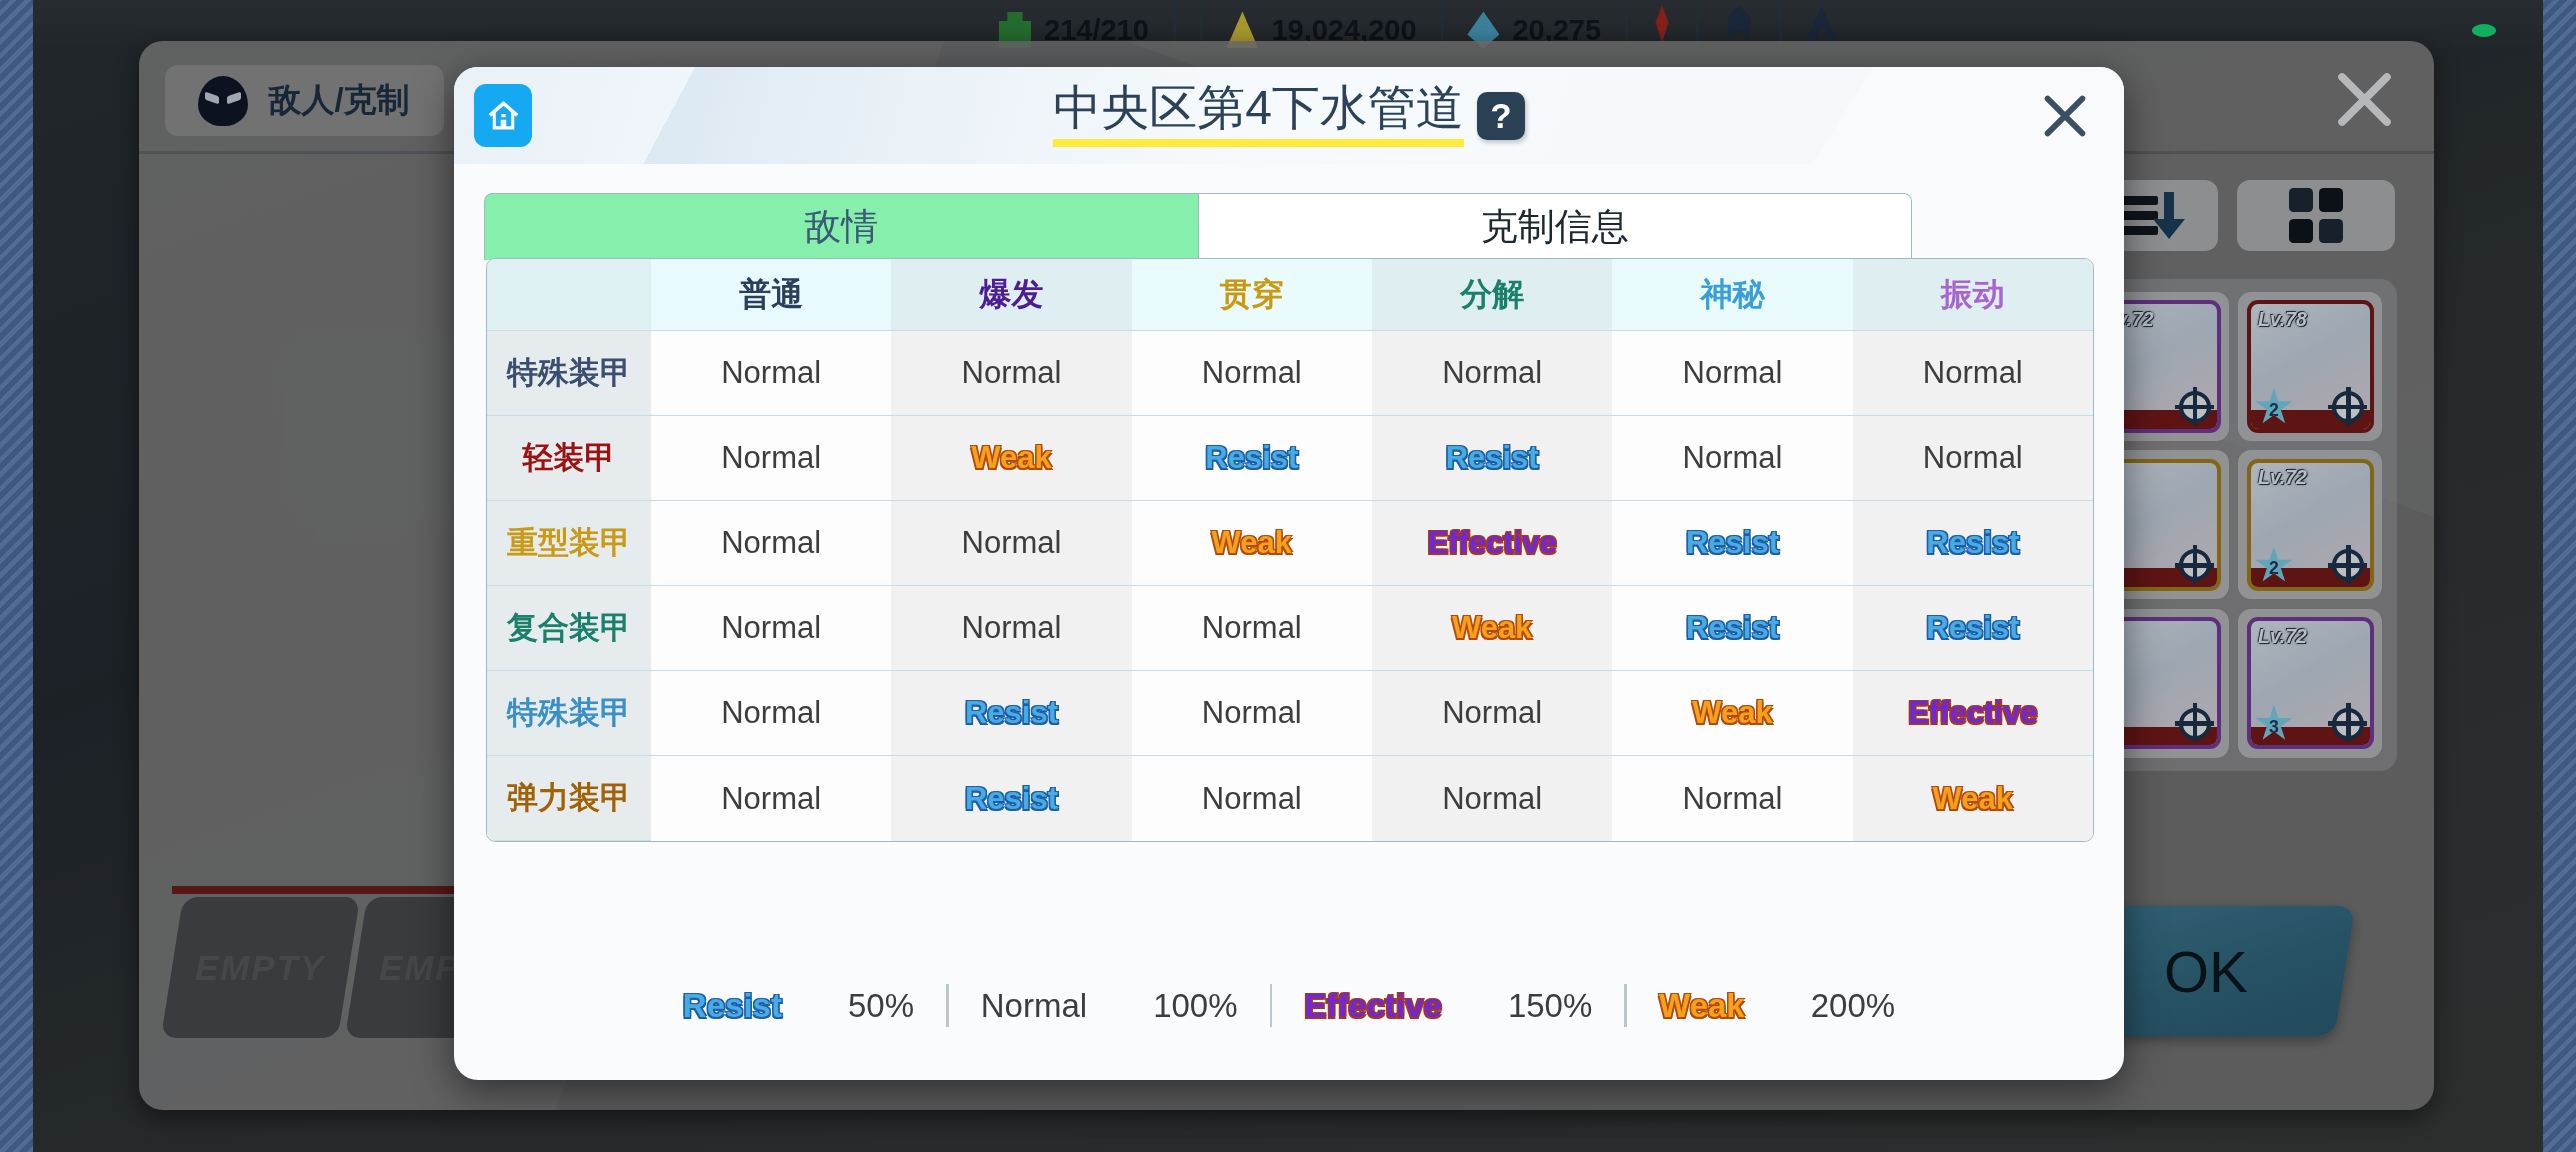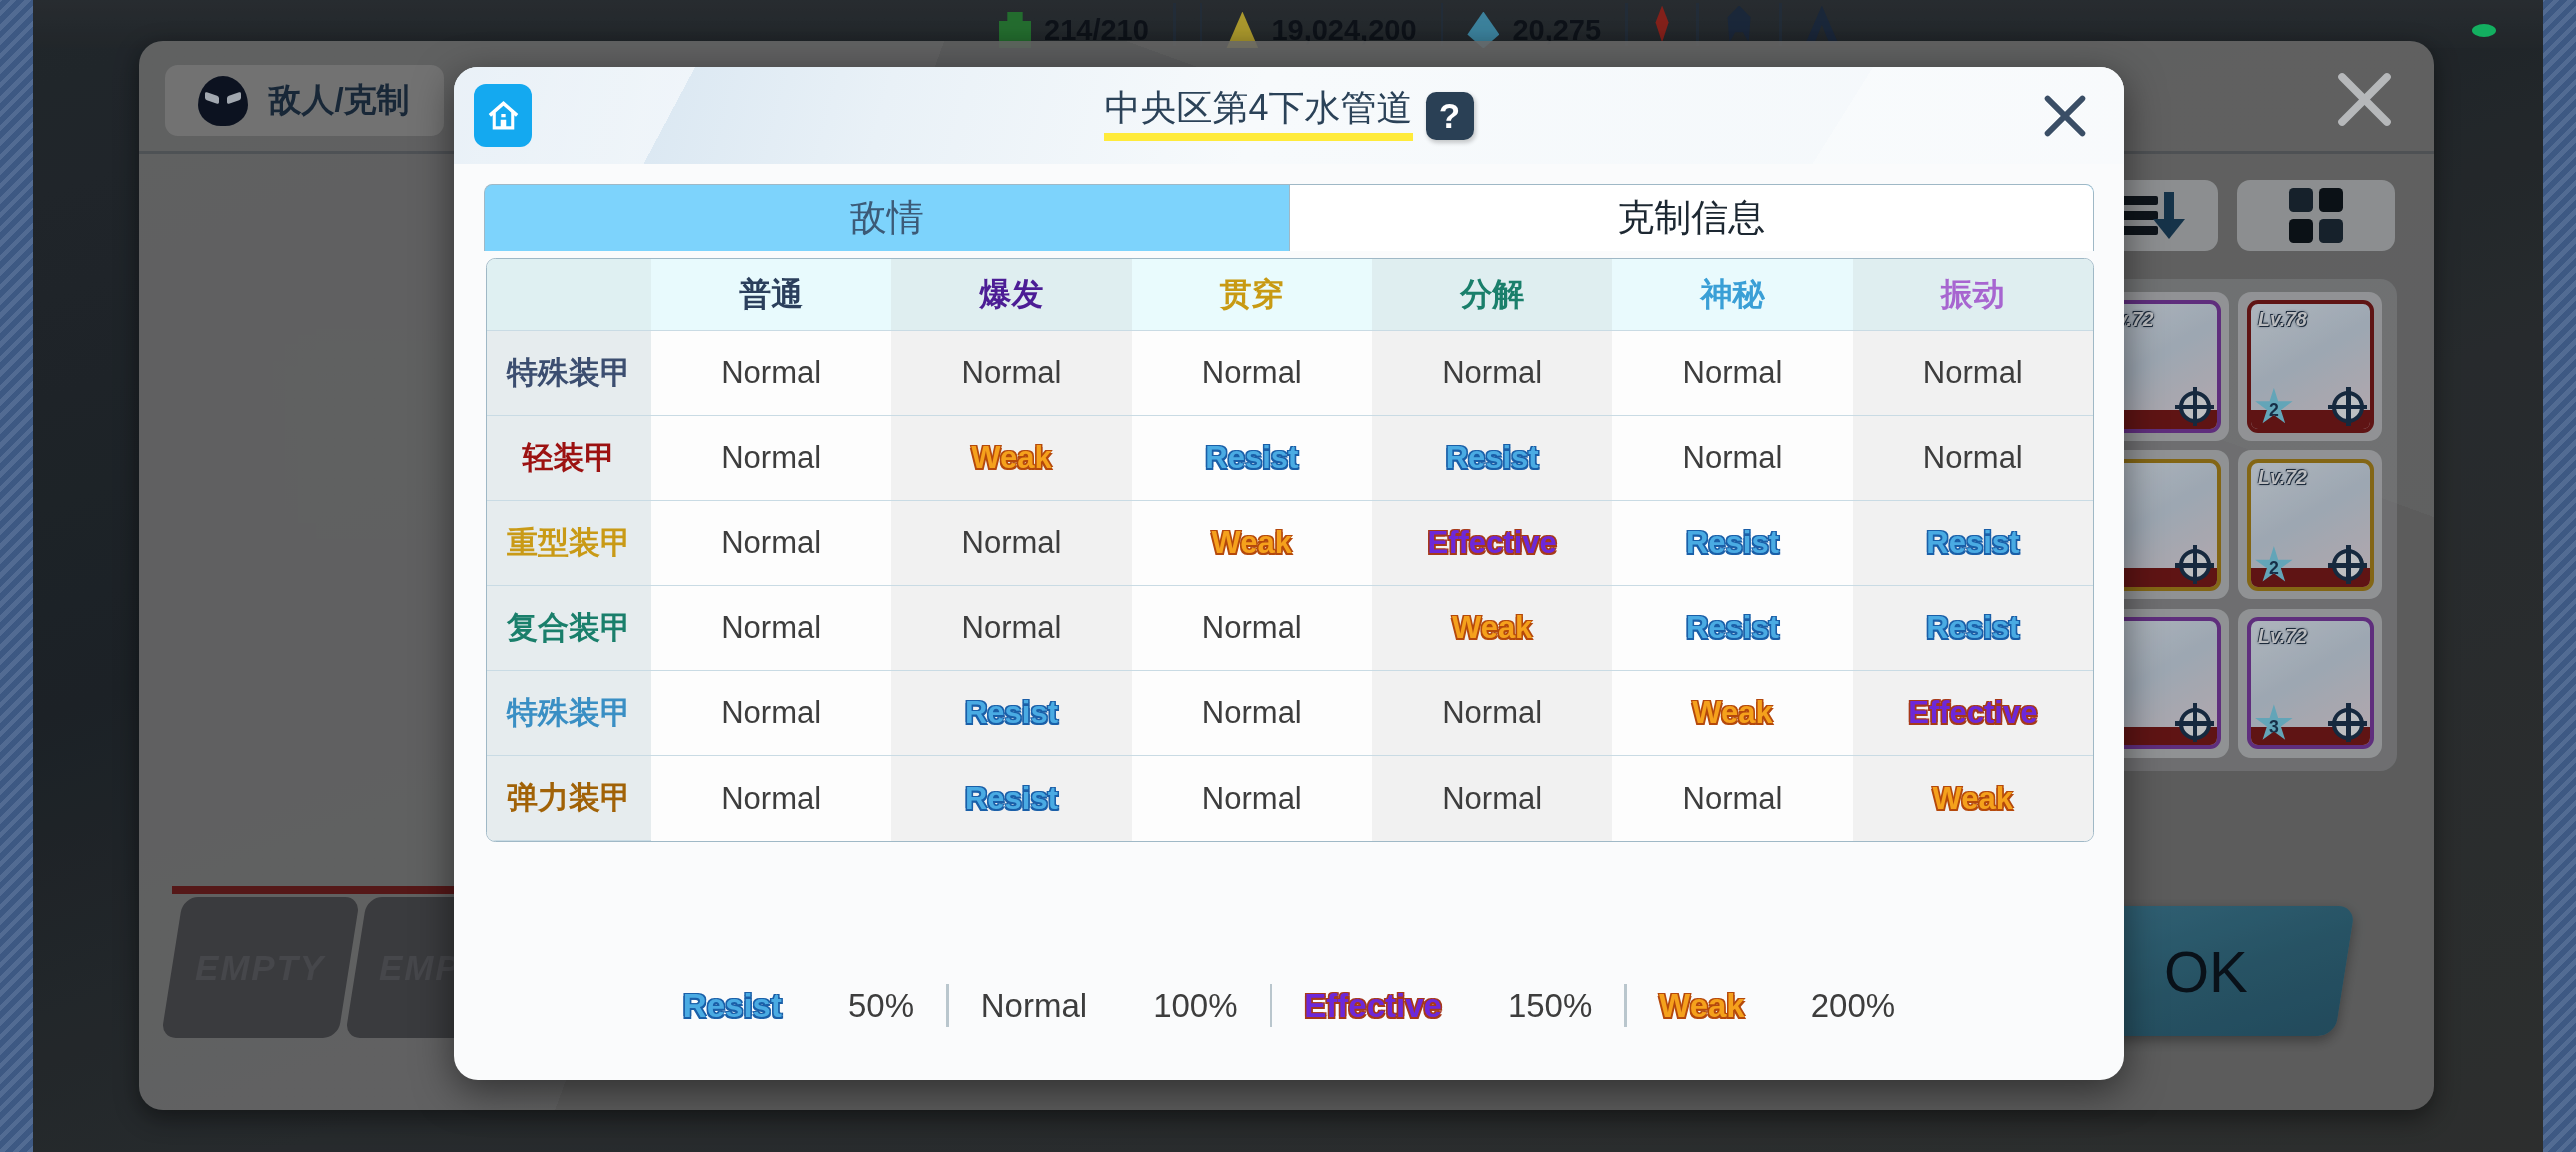--- a/index.html
+++ b/index.html
@@ -237,48 +237,48 @@
     display:flex; align-items:center; justify-content:center;
     z-index: 2;
   }
   #home-icon svg { width: 37px; height: 37px; }
   #modal-title-wrap {
     position:absolute; left: 0; right: 0; top: 0; height: 97px;
     display:flex; align-items:center; justify-content:center; gap: 13px;
     z-index: 2;
   }
   #modal-title {
-    font-size: 36px; color: #2b4258; font-weight: 500;
+    font-size: 48px; color: #2b4258; font-weight: 500;
     position: relative; line-height: 1;
     padding-bottom: 7.4px;
     border-bottom: 8.4px solid #ffeb3b;
   }
   #help-badge {
     width: 48px; height: 48px; border-radius: 10.2px;
     background: #2a4055; color: #fff;
     display:flex; align-items:center; justify-content:center;
     font-size: 35px; font-weight: 700;
     box-shadow: 1.9px 2.8px 4.6px rgba(0,0,0,.2);
   }
   #modal-close {
     position:absolute; right: 30px; top: 20.4px; width: 58px; height: 58px;
     color: #3a4e66; z-index: 3;
   }
   #modal-close svg { width:100%; height:100%; }
 
   
   #tabs {
-    position:absolute; left: 30px; top: 117px;
-    width: 1610px; height: 67px;
+    position:absolute; left: 30px; top: 126px;
+    width: 1428px; height: 67px;
     display: flex;
     border: 1.9px solid #9fb8c6;
     border-bottom: none;
     border-radius: 8.4px 8.4px 0 0;
     overflow: hidden;
-    background: #7dd3fc;
+    background: #86efac;
   }
   .tab {
     flex: 1;
     display:flex; align-items:center; justify-content:center;
     font-size: 37px; color: #3c5a77;
   }
   .tab.active { background:#fff; color:#1d2832; border-left:1.9px solid #9fb8c6; }
 
   
   #matrix {

